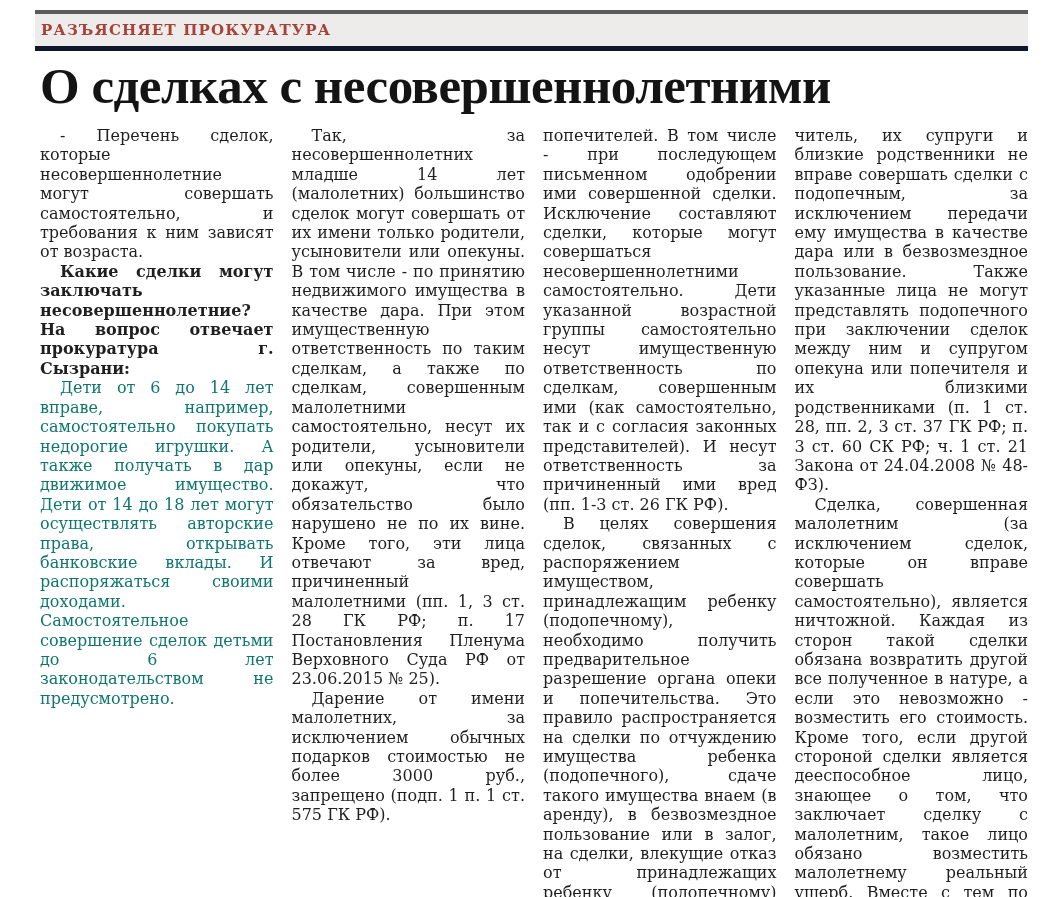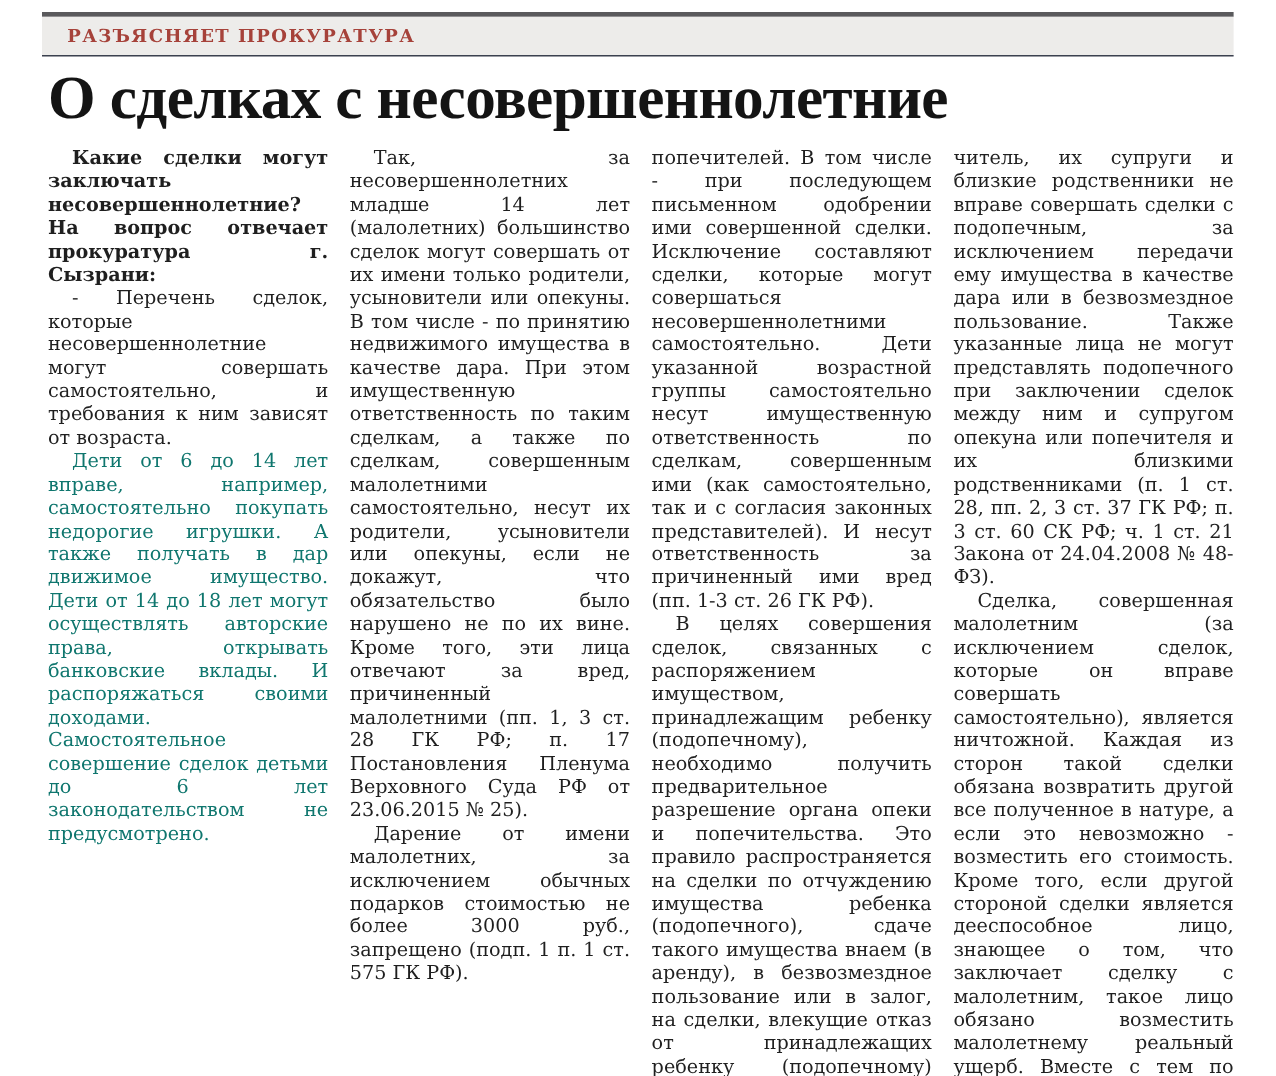--- a/index.html
+++ b/index.html
@@ -10,22 +10,22 @@
     overflow: hidden;
   }
   .page { padding: 10px 35px 0 35px; }
 
   .top-rule {
     height: 4px;
     background: #5a5a5c;
   }
   .kicker-band {
     background: #edecea;
-    border-bottom: 1px solid #0f172a;
-    padding: 6px 6px 7px 21px;
+    border-bottom: 5px solid #0f172a;
+    padding: 6px 6px 7px 6px;
   }
   .kicker {
     font-family: "DejaVu Serif", serif;
     font-weight: bold;
     font-size: 15px;
     letter-spacing: 1.2px;
     color: #a6423a;
   }
   .headline {
     font-family: "Liberation Serif", serif;
@@ -60,25 +60,25 @@
   .para.no-indent { text-indent: 0; }
 </style>
 </head>
 <body>
 
 <div class="page">
   <div class="top-rule" style="background: rgb(90, 90, 92);"></div>
   <div class="kicker-band" style="background: rgb(237, 236, 234);">
     <span class="kicker" style="color: rgb(166, 66, 58);">РАЗЪЯСНЯЕТ ПРОКУРАТУРА</span>
   </div>
-  <h1 class="headline">О сделках с несовершеннолетние</h1>
+  <h1 class="headline">О сделках с несовершеннолетними</h1>
   <div class="columns" id="columns">
       <div class="col">
+        <p class="para" style="color: rgb(31, 31, 31);">- Перечень сделок, которые несовершеннолетние могут совершать самостоятельно, и требования к ним зависят от возраста.</p>
         <p class="para lead-bold" style="color: rgb(31, 31, 31);">Какие сделки могут заключать несовершеннолетние? На вопрос отвечает прокуратура г. Сызрани:</p>
-        <p class="para" style="color: rgb(31, 31, 31);">- Перечень сделок, которые несовершеннолетние могут совершать самостоятельно, и требования к ним зависят от возраста.</p>
         <p class="para" style="color: #0f766e;">Дети от 6 до 14 лет вправе, например, самостоятельно покупать недорогие игрушки. А также получать в дар движимое имущество. Дети от 14 до 18 лет могут осуществлять авторские права, открывать банковские вклады. И распоряжаться своими доходами. Самостоятельное совершение сделок детьми до 6 лет законодательством не предусмотрено.</p>
       </div>
       <div class="col">
         <p class="para" style="color: rgb(31, 31, 31);">Так, за несовершеннолетних младше 14 лет (малолетних) большинство сделок могут совершать от их имени только родители, усыновители или опекуны. В том числе - по принятию недвижимого имущества в качестве дара. При этом имущественную ответственность по таким сделкам, а также по сделкам, совершенным малолетними самостоятельно, несут их родители, усыновители или опекуны, если не докажут, что обязательство было нарушено не по их вине. Кроме того, эти лица отвечают за вред, причиненный малолетними (пп. 1, 3 ст. 28 ГК РФ; п. 17 Постановления Пленума Верховного Суда РФ от 23.06.2015 № 25).</p>
         <p class="para" style="color: rgb(31, 31, 31);">Дарение от имени малолетних, за исключением обычных подарков стоимостью не более 3000 руб., запрещено (подп. 1 п. 1 ст. 575 ГК РФ).</p>
       </div>
       <div class="col">
         <p class="para no-indent" style="color: rgb(31, 31, 31);">попечителей. В том числе - при последующем письменном одобрении ими совершенной сделки. Исключение составляют сделки, которые могут совершаться несовершеннолетними самостоятельно. Дети указанной возрастной группы самостоятельно несут имущественную ответственность по сделкам, совершенным ими (как самостоятельно, так и с согласия законных представителей). И несут ответственность за причиненный ими вред (пп. 1-3 ст. 26 ГК РФ).</p>
         <p class="para" style="color: rgb(31, 31, 31);">В целях совершения сделок, связанных с распоряжением имуществом, принадлежащим ребенку (подопечному), необходимо получить предварительное разрешение органа опеки и попечительства. Это правило распространяется на сделки по отчуждению имущества ребенка (подопечного), сдаче такого имущества внаем (в аренду), в безвозмездное пользование или в залог, на сделки, влекущие отказ от принадлежащих ребенку (подопечному) прав, раздел его имущества или выдел из него долей, а также любые другие действия, влекущие уменьшение имущества ребенка (подопечного).</p>
       </div>

